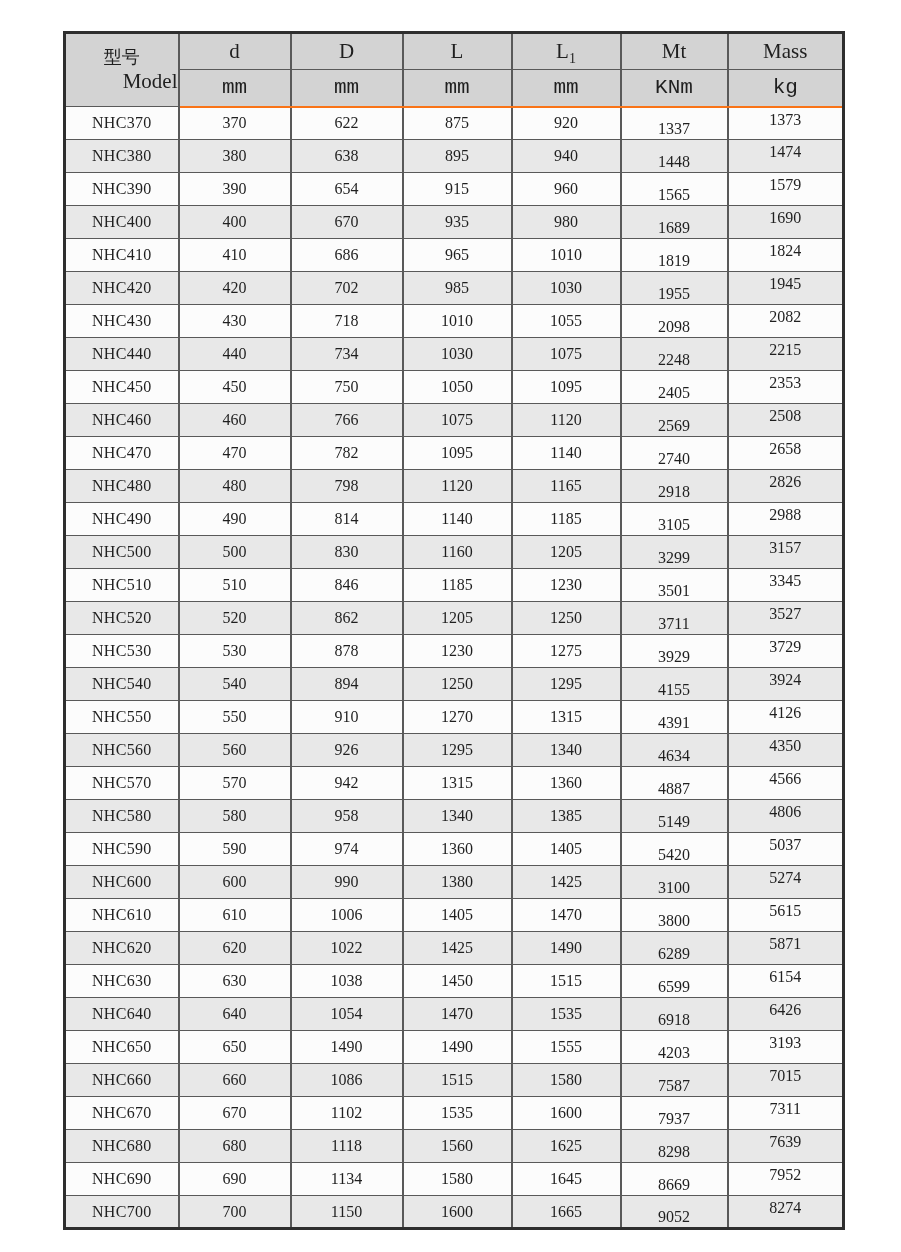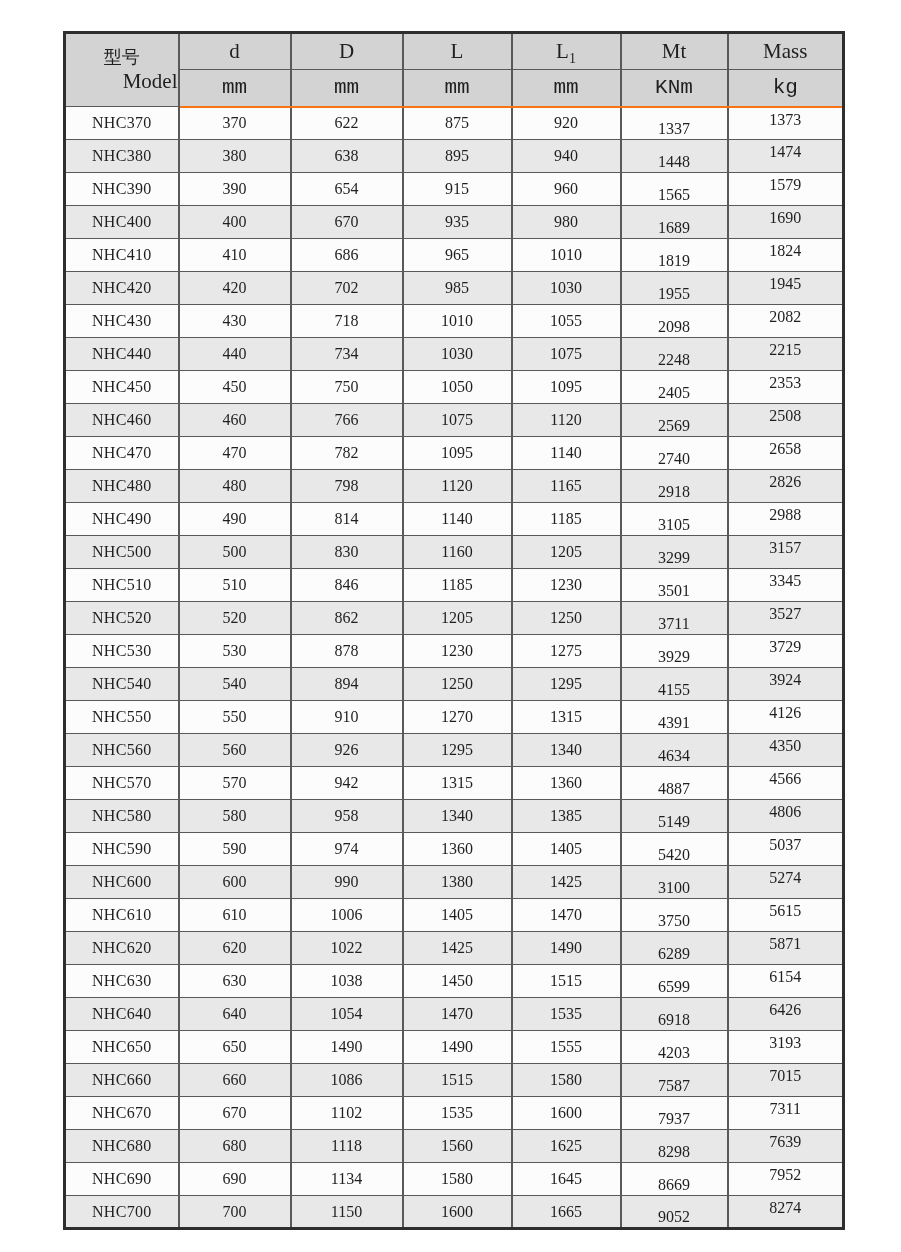--- a/index.html
+++ b/index.html
@@ -318,21 +318,21 @@
       <td class="cell-L1">1425</td>
       <td class="cell-Mt">3100</td>
       <td class="cell-Mass">5274</td>
     </tr>
         <tr>
       <td class="cell-model">NHC610</td>
       <td class="cell-d">610</td>
       <td class="cell-D">1006</td>
       <td class="cell-L">1405</td>
       <td class="cell-L1">1470</td>
-      <td class="cell-Mt">3750</td>
+      <td class="cell-Mt">3800</td>
       <td class="cell-Mass">5615</td>
     </tr>
         <tr>
       <td class="cell-model">NHC620</td>
       <td class="cell-d">620</td>
       <td class="cell-D">1022</td>
       <td class="cell-L">1425</td>
       <td class="cell-L1">1490</td>
       <td class="cell-Mt">6289</td>
       <td class="cell-Mass">5871</td>

